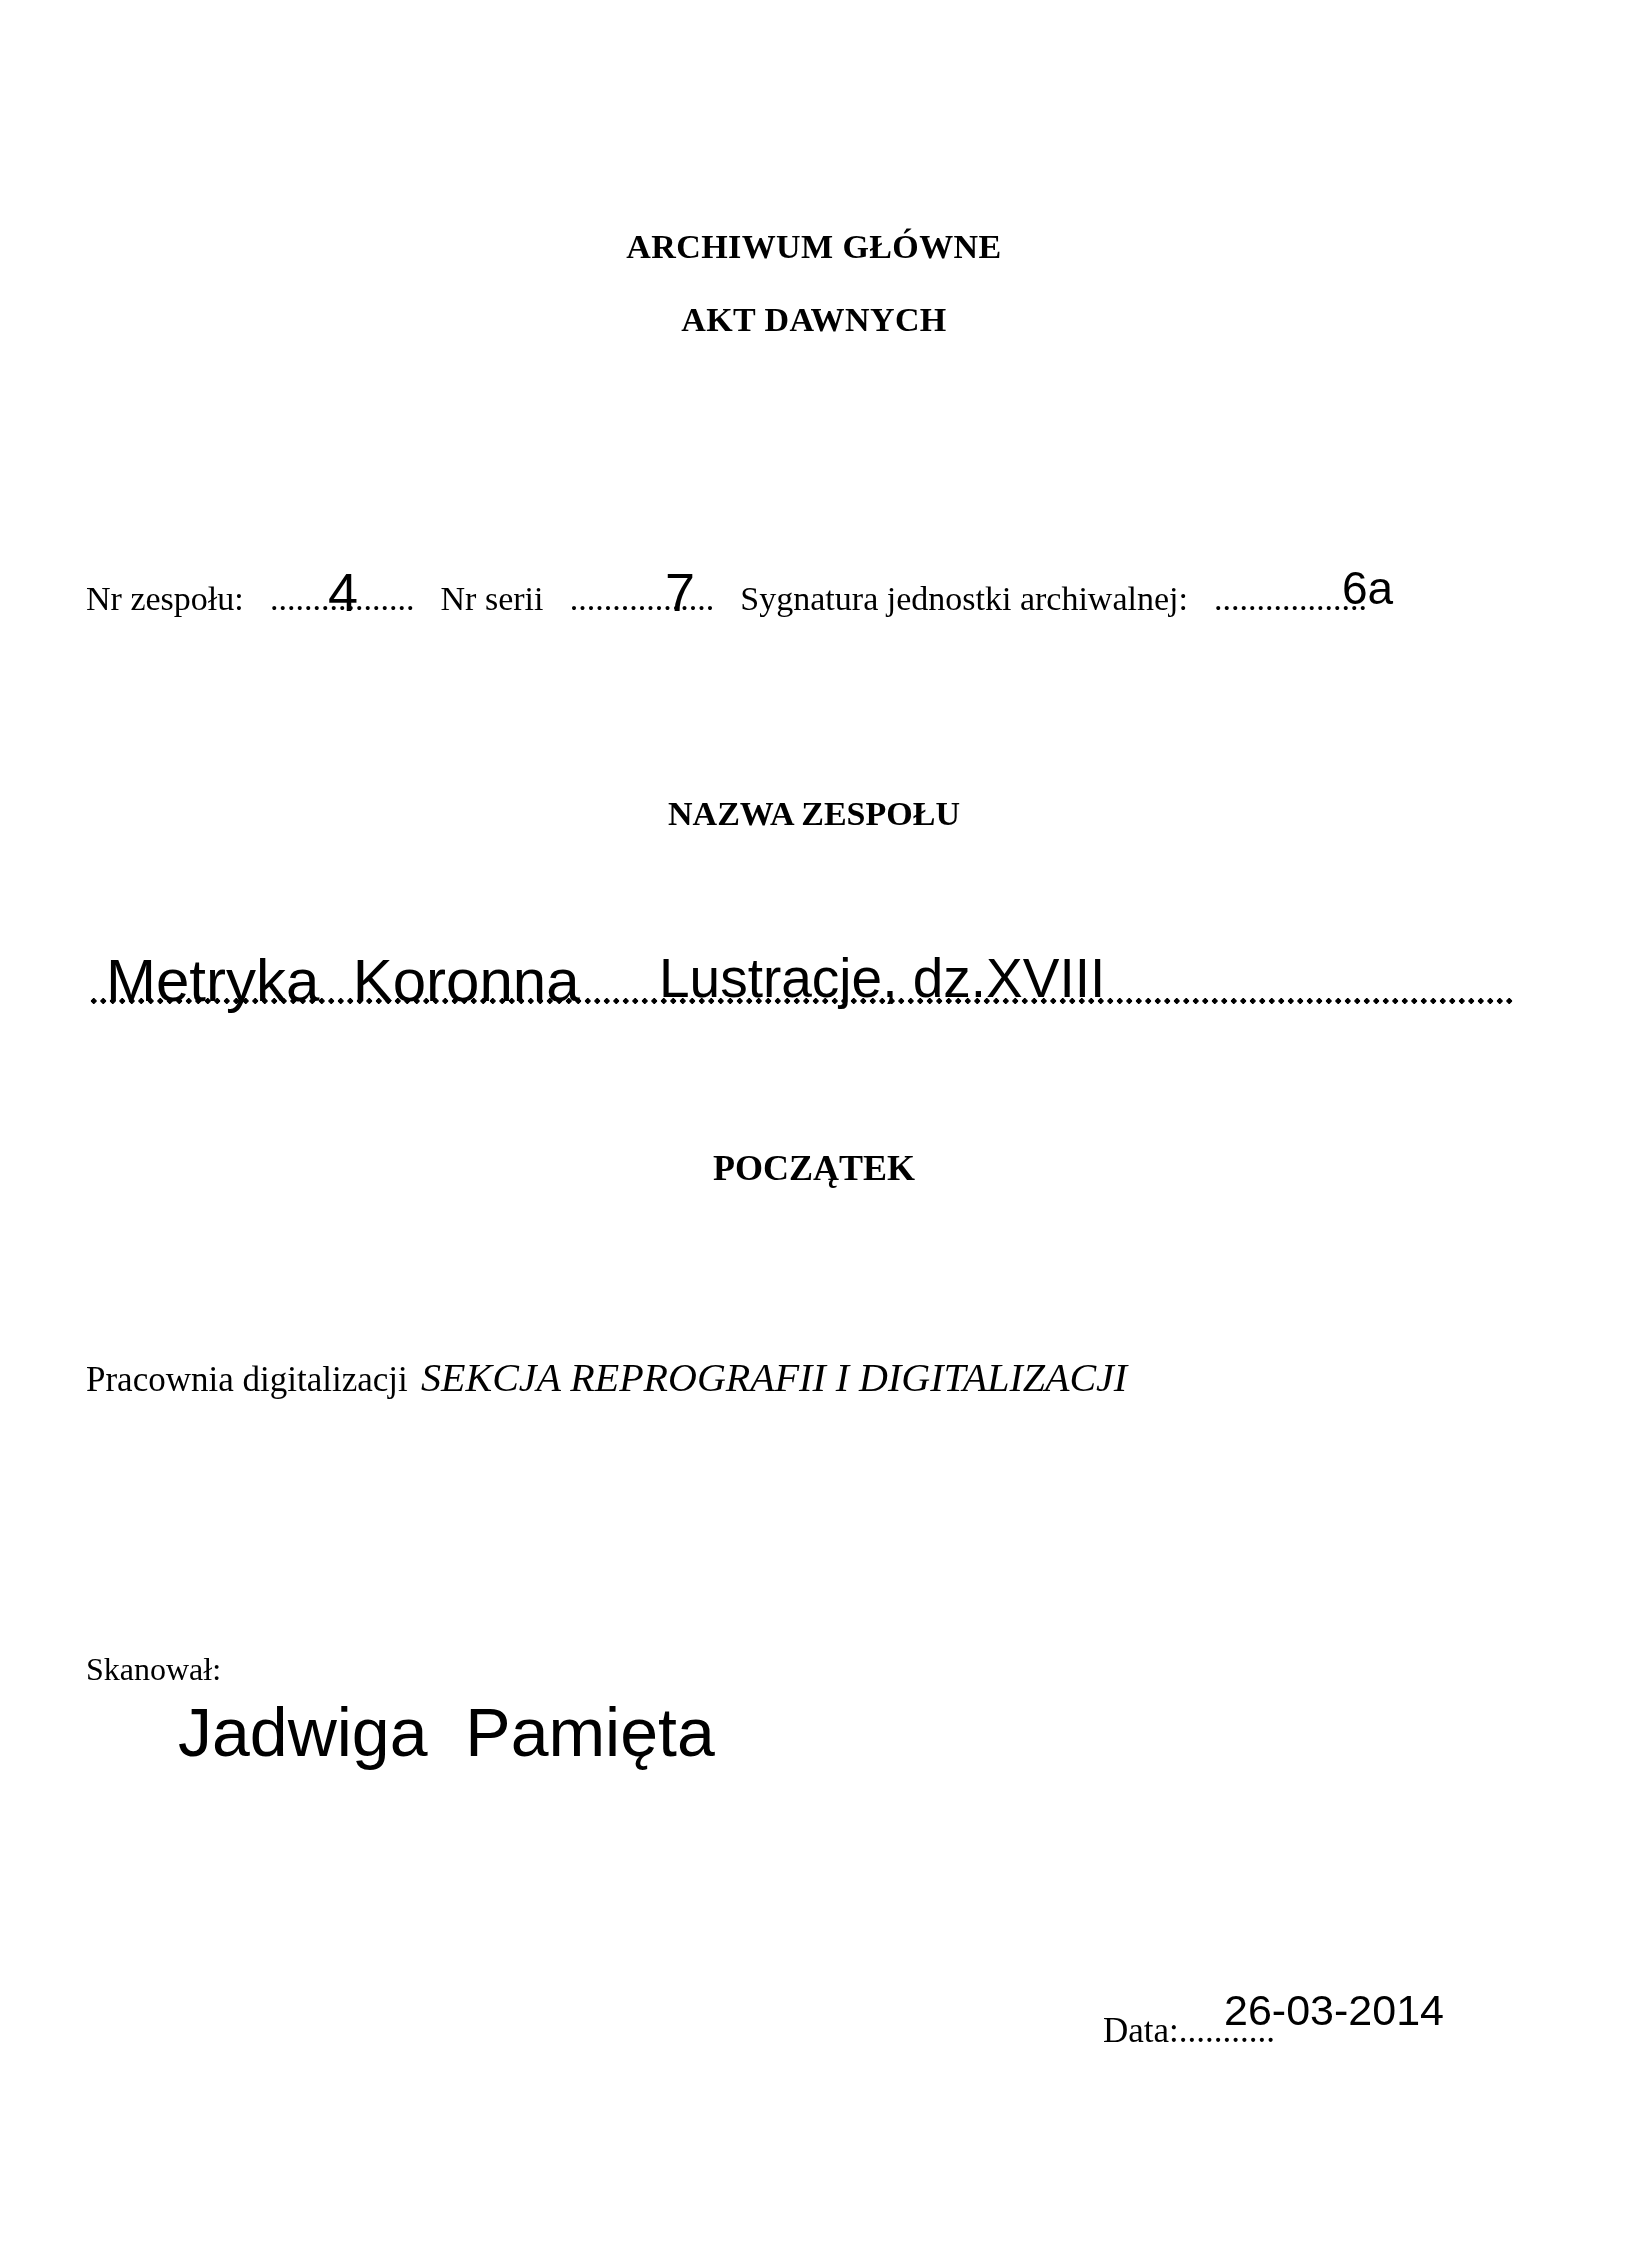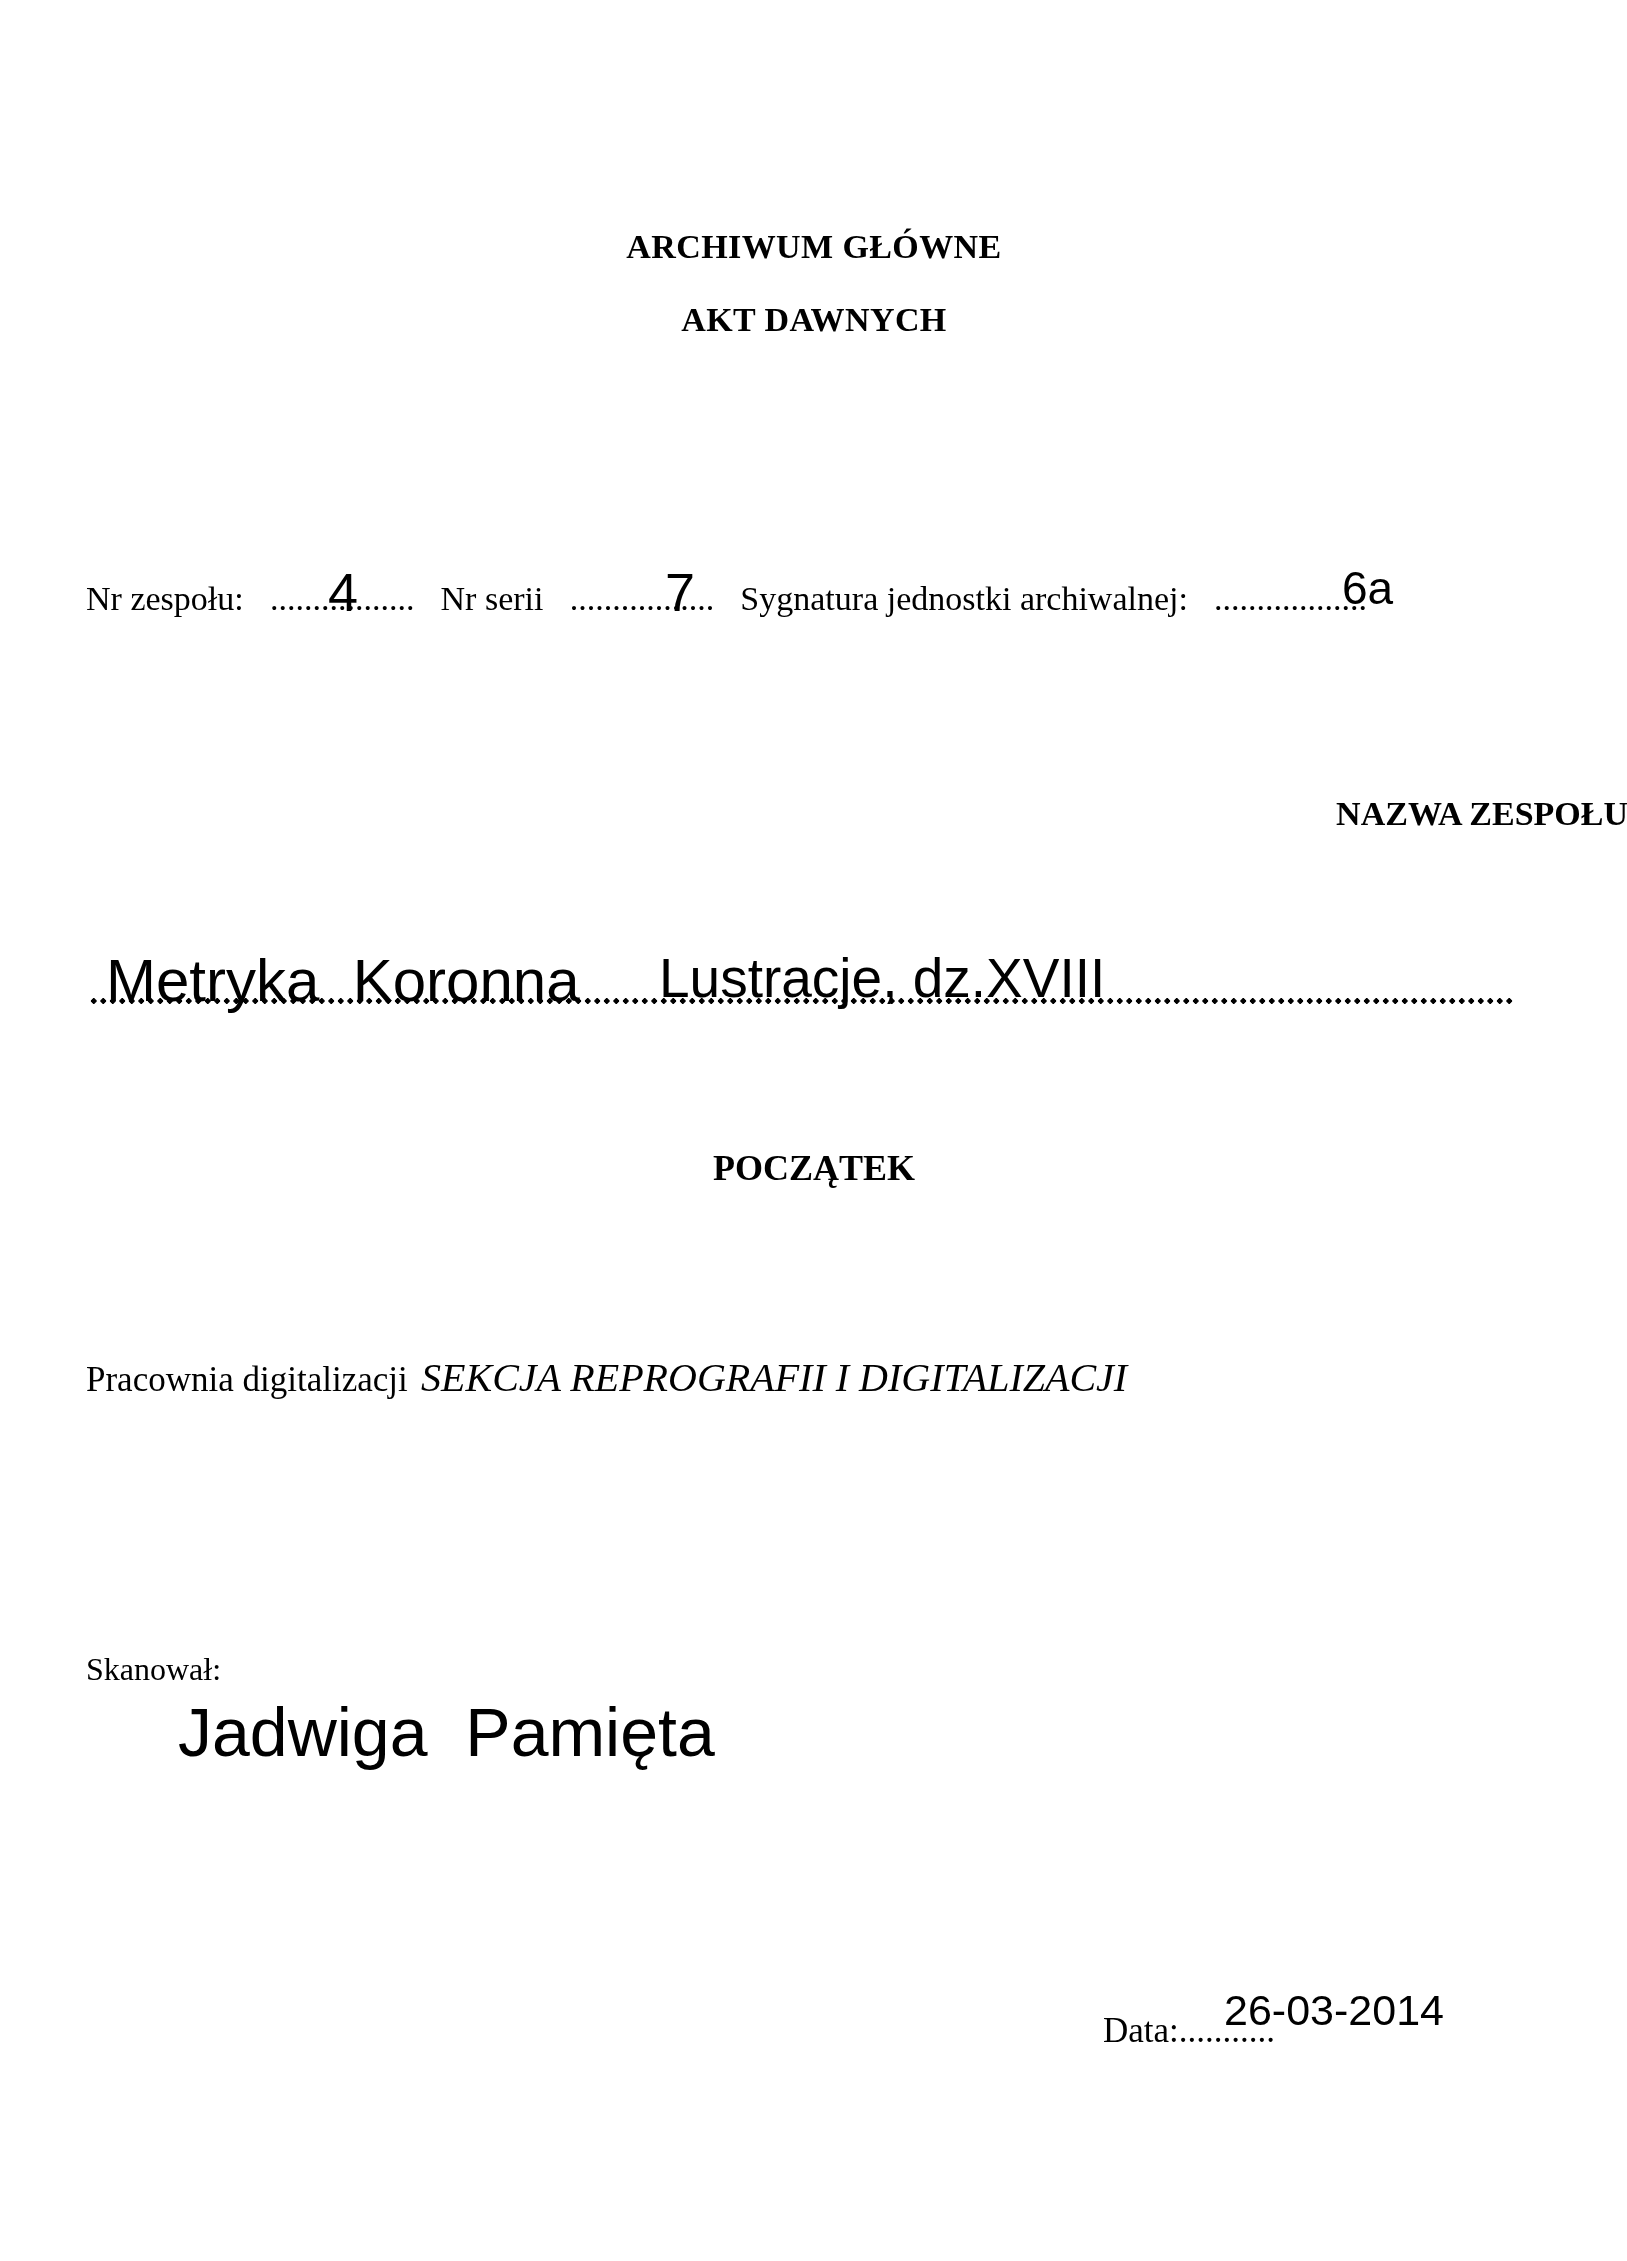--- a/index.html
+++ b/index.html
@@ -11,21 +11,21 @@
       width: 1628px;
       height: 2261px;
       position: relative;
       overflow: hidden;
       color: #000000;
       font-family: "Liberation Serif", "DejaVu Serif", serif;
     }
     .abs { position: absolute; white-space: nowrap; text-align: right; }
     .center { left: 0; width: 1628px; text-align: center; }
     .serif { font-family: "Liberation Serif", "DejaVu Serif", serif; }
-    .bold { font-weight: bold; text-align: right; }
+    .bold { font-weight: bold; }
     .heading {
       font-size: 34px;
       font-weight: bold;
       letter-spacing: 0.4px;
       transform: scaleX(1.0);
     }
     .heading-big {
       font-size: 36px;
       font-weight: bold;
     }

